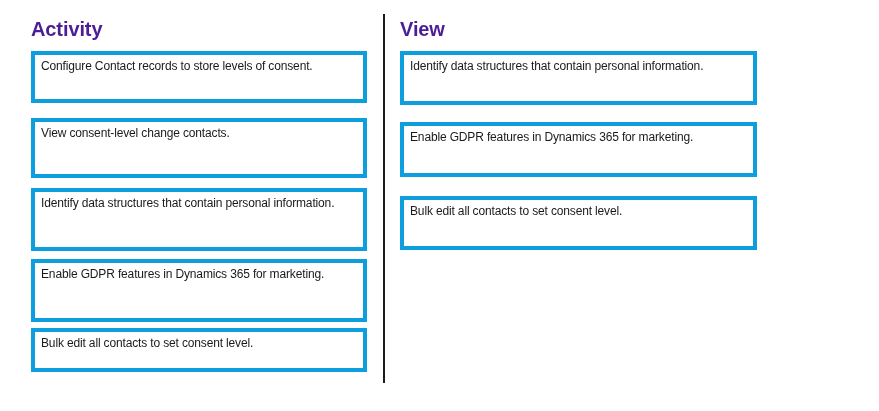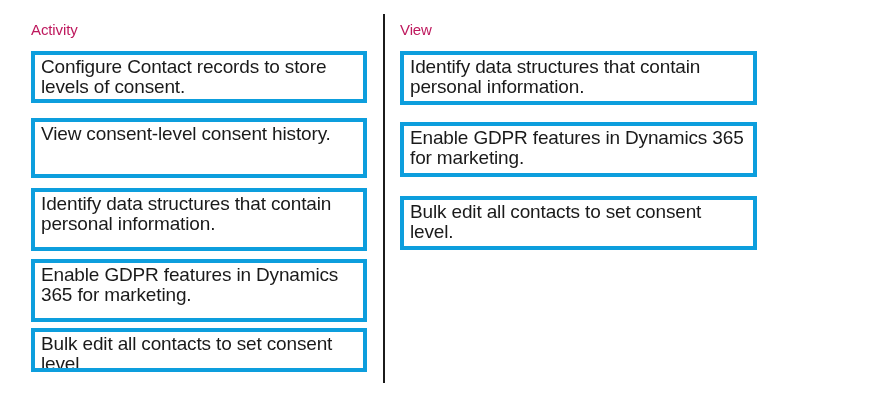--- a/index.html
+++ b/index.html
@@ -16,23 +16,23 @@
   }
   #canvas {
     position: absolute;
     left: 0; top: 0;
     width: 879px;
     height: 411px;
     background: #ffffff;
   }
   .col-header {
     position: absolute;
-    font-size: 15px;
-    font-weight: normal;
-    color: #be185d;
+    font-size: 20px;
+    font-weight: bold;
+    color: #4c1d95;
     letter-spacing: -0.1px;
     line-height: 17px;
     white-space: nowrap;
   }
   #activity-header { left: 31px; top: 21px; }
   #order-header    { left: 400px; top: 21px; }
 
   #divider {
     position: absolute;
     left: 383px;
@@ -47,21 +47,21 @@
     box-sizing: border-box;
     background: #ffffff;
     border: 4px solid #0d9edd;
     overflow: hidden;
   }
   .card-text {
     position: absolute;
     left: 6px;
     top: 2px;
     right: 5px;
-    font-size: 19px;
+    font-size: 12px;
     line-height: 19.5px;
     color: #1a1a1a;
     letter-spacing: -0.15px;
     word-spacing: 0px;
   }
 
   
   .card-left { left: 31px; width: 336px; }
   #act-card-0 { top: 51px;  height: 52px; }
   #act-card-1 { top: 118px; height: 60px; }
@@ -83,21 +83,21 @@
   <div class="col-header" id="activity-header">Activity</div>
 
   <div id="divider"></div>
 
   <div class="col-header" id="order-header">View</div>
 
   <div class="card card-left" id="act-card-0">
     <div class="card-text">Configure Contact records to store levels of consent.</div>
   </div>
   <div class="card card-left" id="act-card-1">
-    <div class="card-text">View consent-level consent history.</div>
+    <div class="card-text">View consent-level change contacts.</div>
   </div>
   <div class="card card-left" id="act-card-2">
     <div class="card-text">Identify data structures that contain personal information.</div>
   </div>
   <div class="card card-left" id="act-card-3">
     <div class="card-text">Enable GDPR features in Dynamics 365 for marketing.</div>
   </div>
   <div class="card card-left" id="act-card-4">
     <div class="card-text">Bulk edit all contacts to set consent level.</div>
   </div>

